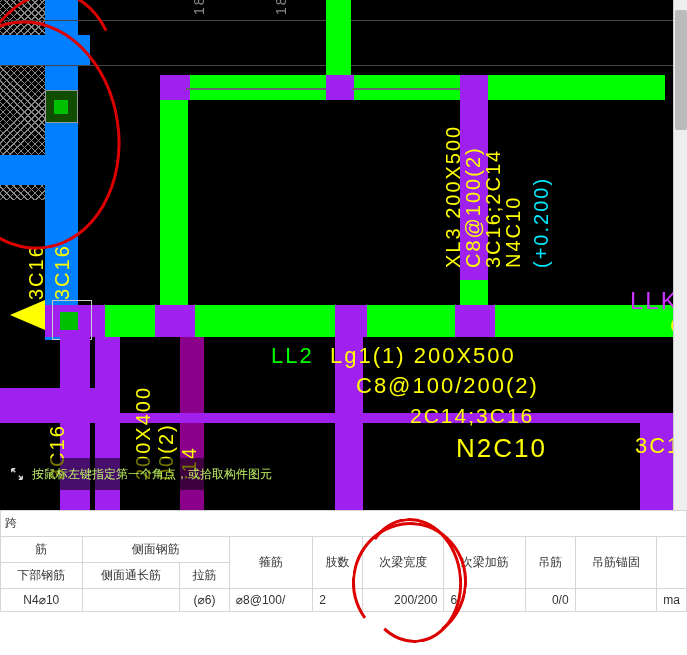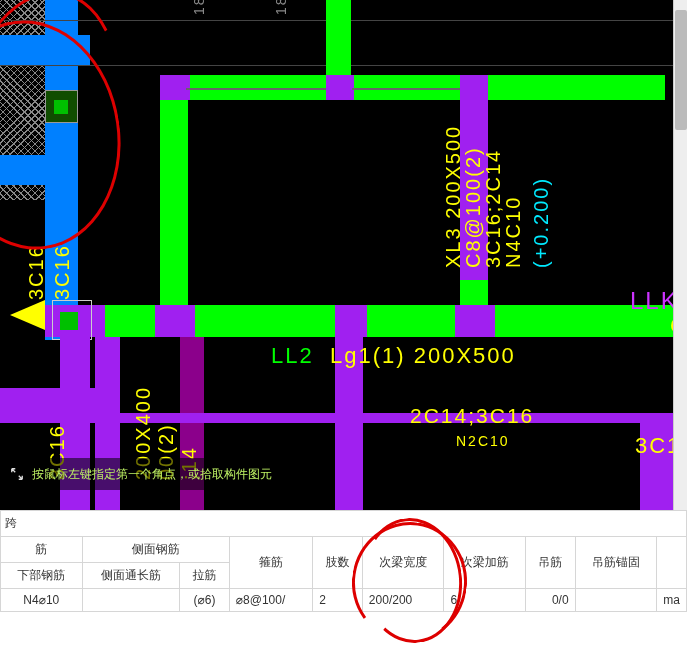--- a/index.html
+++ b/index.html
@@ -177,22 +177,23 @@
 
   <div class="arrow-left" style="left:10px;top:300px;"></div>
 
   <div class="cad-text vert" style="left:440px;top:268px;font-size:20px;">XL3 200X500</div>
   <div class="cad-text vert" style="left:460px;top:268px;font-size:20px;">C8@100(2)</div>
   <div class="cad-text vert" style="left:480px;top:268px;font-size:20px;">3C16;2C14</div>
   <div class="cad-text vert" style="left:500px;top:268px;font-size:20px;">N4C10</div>
   <div class="cad-text vert blue" style="left:528px;top:268px;font-size:20px;">(+0.200)</div>
 
   <div class="cad-text" style="left:330px;top:342px;font-size:22px;">Lg1(1) 200X500</div>
+  <div class="cad-text" style="left:356px;top:372px;font-size:22px;">C8@100/200(2)</div>
   <div class="cad-text" style="left:410px;top:402px;font-size:21px;">2C14;3C16</div>
-  <div class="cad-text" style="left:456px;top:432px;font-size:14px;text-align:center;">N2C10</div>
+  <div class="cad-text" style="left:456px;top:432px;font-size:26px;text-align:center;">N2C10</div>
 
   <div class="cad-text green" style="left:225px;top:342px;font-size:22px;">LL2</div>
   <div class="cad-text purple" style="left:630px;top:285px;font-size:24px;">LLK</div>
   <div class="cad-text" style="left:670px;top:312px;font-size:22px;">C</div>
   <div class="cad-text" style="left:635px;top:432px;font-size:22px;">3C1</div>
 
   <div class="cad-text vert" style="left:23px;top:300px;font-size:20px;">3C16
 3C16</div>
   <div class="cad-text vert" style="left:44px;top:480px;font-size:20px;">3C16</div>
   <div class="cad-text vert" style="left:130px;top:480px;font-size:20px;">200X400</div>
@@ -240,21 +241,21 @@
       <th>下部钢筋</th>
       <th>侧面通长筋</th>
       <th>拉筋</th>
     </tr>
     <tr>
       <td>N4⌀10</td>
       <td></td>
       <td>(⌀6)</td>
       <td style="text-align:left">⌀8@100/</td>
       <td style="text-align:left">2</td>
-      <td style="text-align:left">200/200</td>
+      <td style="text-align:right">200/200</td>
       <td style="text-align:left">6</td>
       <td style="text-align:right">0/0</td>
       <td></td>
       <td style="text-align:right">ma</td>
     </tr>
   </tbody>
     </table>
 
   <div class="red-circle2" style="left:362px;top:8px;width:100px;height:125px;transform:rotate(-6deg);border-left-color:transparent;"></div>
   <div class="red-circle2" style="left:352px;top:12px;width:115px;height:120px;transform:rotate(8deg);border-bottom-color:transparent;"></div>

